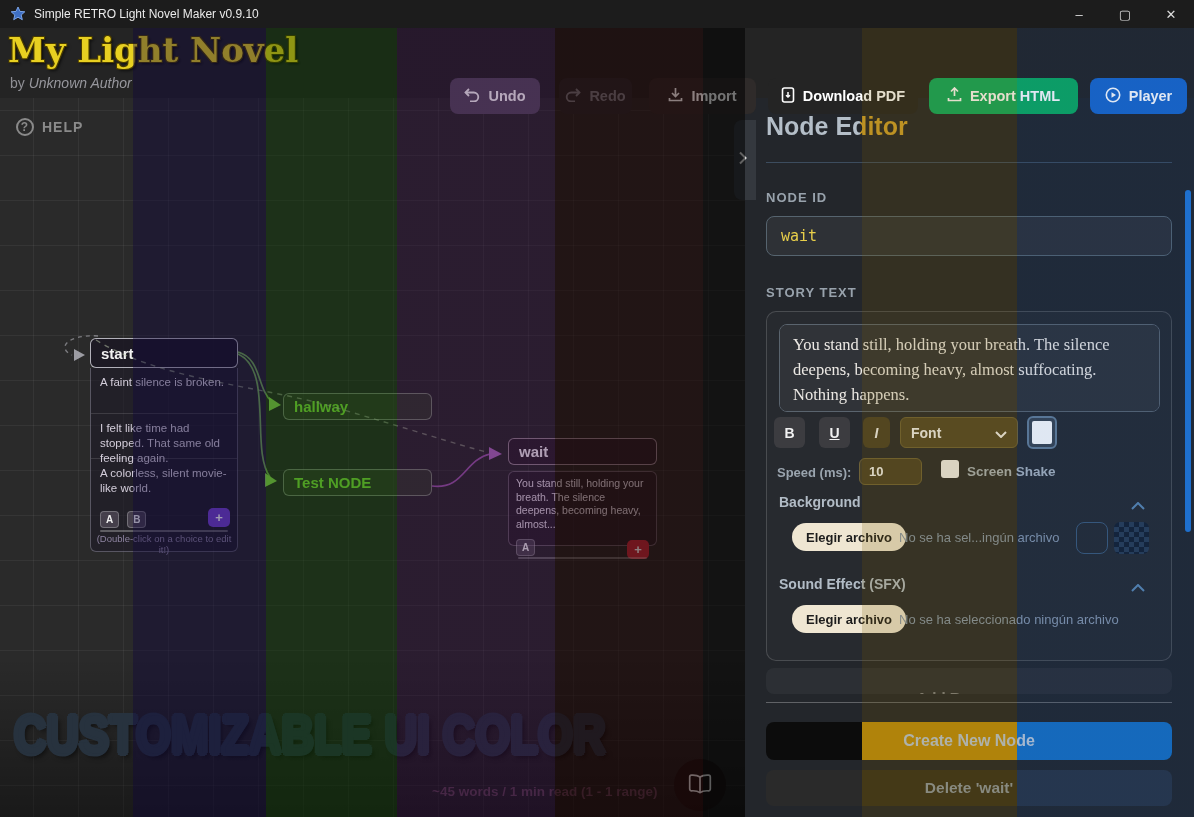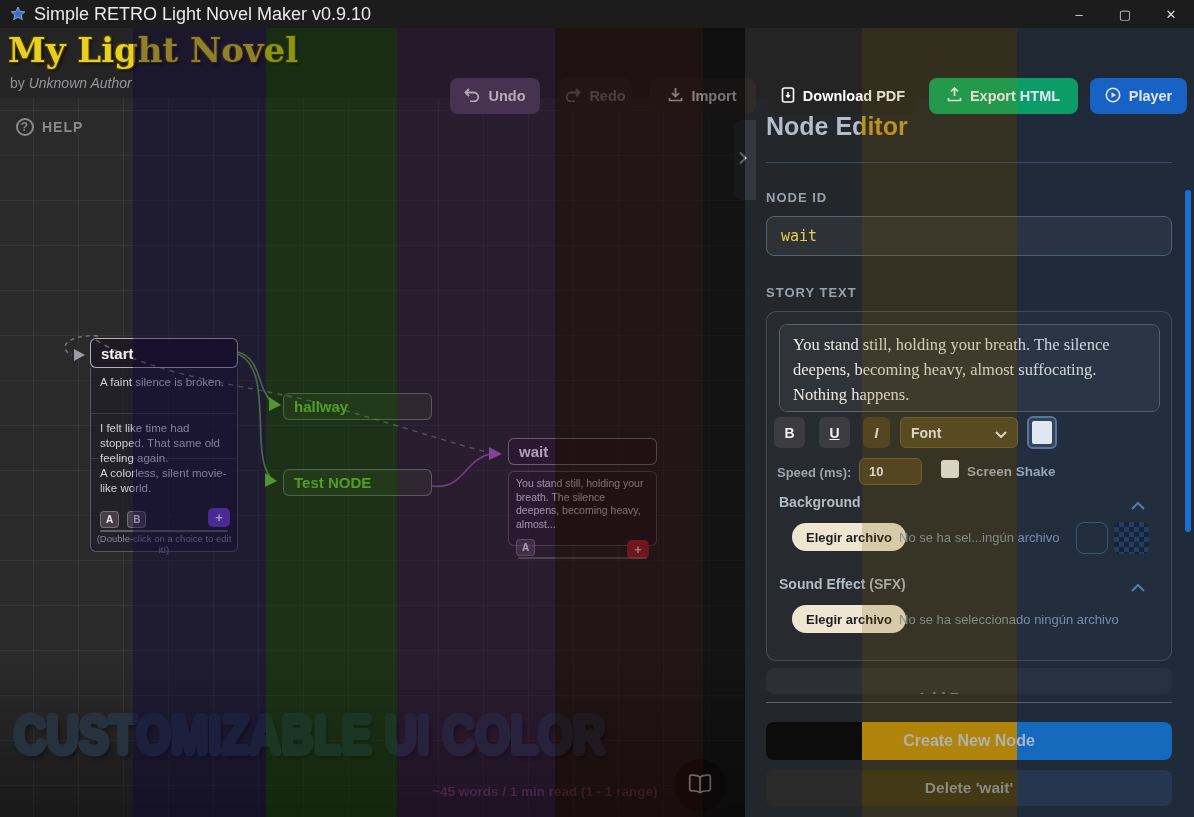--- a/index.html
+++ b/index.html
@@ -2,21 +2,21 @@
 <html><head>
 <meta charset="utf-8">
 <style>
   * { margin:0; padding:0; box-sizing:border-box; }
   html,body { background:#101010; }
   body { font-family:"Liberation Sans", sans-serif; }
   #app { position:relative; width:1194px; height:817px; overflow:hidden; background:#1b1b1b; }
 
   
   .titlebar { position:absolute; left:0; top:0; width:1194px; height:28px; background:#1c1c1c; z-index:60; display:flex; align-items:center; }
-  .titlebar-title { color:#eaeaea; font-size:18px; margin-left:8px; }
+  .titlebar-title { color:#eaeaea; font-size:12px; margin-left:8px; }
   .win-controls { position:absolute; right:0; top:0; height:28px; display:flex; }
   .win-btn { width:46px; height:28px; display:flex; align-items:center; justify-content:center; color:#ddd; font-size:13px; cursor:default; }
   .app-icon { margin-left:10px; display:flex; }
 
   
   .header { position:absolute; left:0; top:28px; width:1194px; height:70px; background:#242424; z-index:5; }
   .novel-title { position:absolute; left:8px; top:2px; font-family:"DejaVu Serif", serif; font-weight:bold; font-size:34px; color:#e8d021;
     text-shadow:1px 1px 0 #4a3c00,-1px 1px 0 #4a3c00,1px -1px 0 #4a3c00,-1px -1px 0 #4a3c00,2px 2px 3px rgba(0,0,0,.7); }
   .byline { position:absolute; left:10px; top:47px; font-size:14px; color:#8f8f94; }
   .byline .author { font-style:italic; color:#97979d; }

